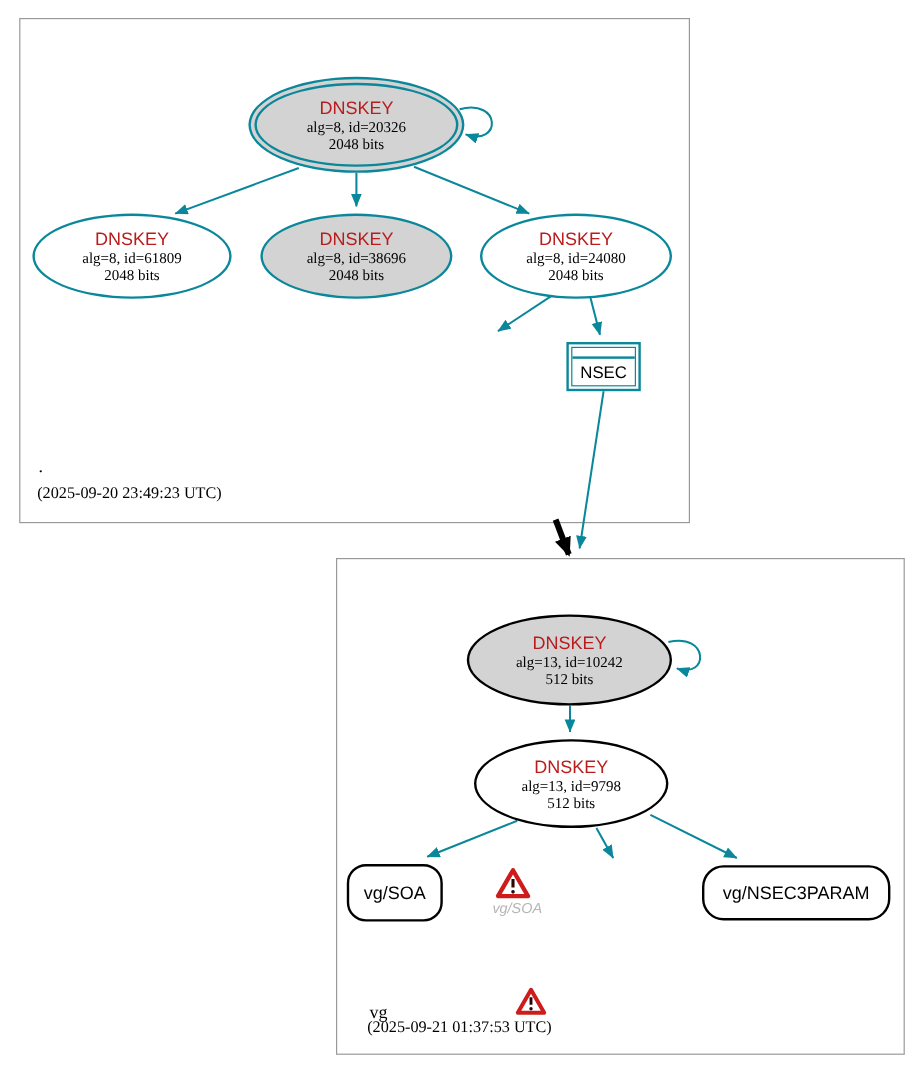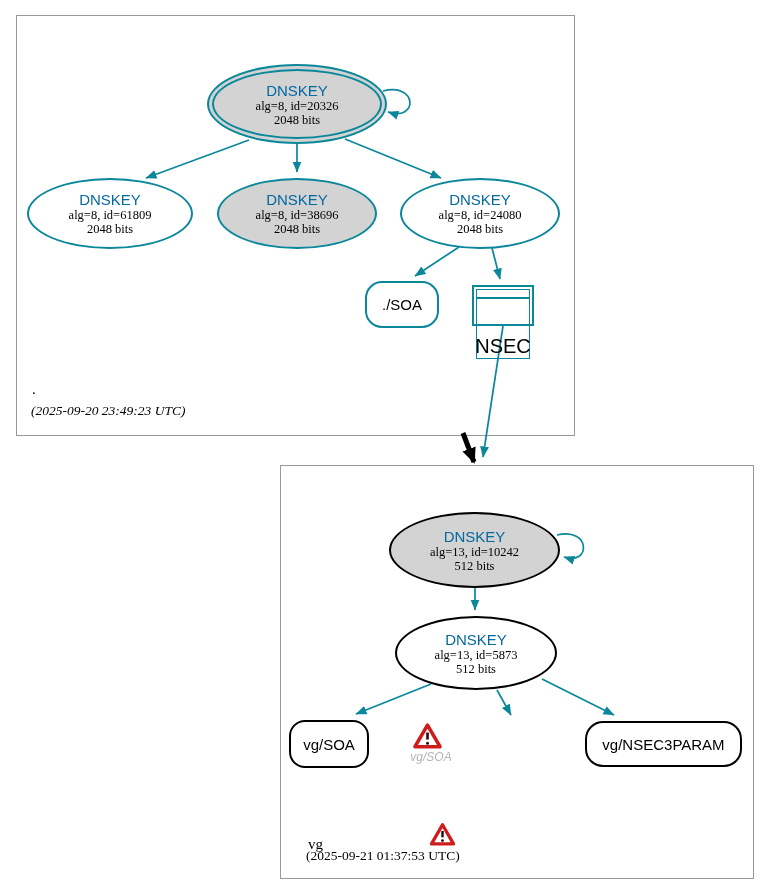--- a/index.html
+++ b/index.html
@@ -10,21 +10,21 @@
   .node{position:absolute;display:flex;flex-direction:column;align-items:center;
         justify-content:center;text-align:center;box-sizing:border-box;z-index:3;}
   .ellipse{border:2px solid #0a879a;border-radius:50%;background:#fff;}
   .ellipse.blackb{border-color:#000;border-width:2.5px;}
   .grayfill{background:#d3d3d3;}
   .inner-ellipse{position:absolute;left:3px;top:3px;right:3px;bottom:3px;
         border:2px solid #0a879a;border-radius:50%;background:#d3d3d3;
         display:flex;flex-direction:column;align-items:center;justify-content:center;}
   .rrbox{border:2px solid #0a879a;border-radius:17px;background:#fff;}
   .rrbox.blackb{border-color:#000;}
-  .nname{font-size:15px;color:#0369a1;line-height:17px;}
+  .nname{font-size:15px;color:#b91c1c;line-height:17px;}
   .ndetail{font-family:"Liberation Serif",serif;font-size:12.5px;color:#000;line-height:14px;text-align:right;}
   .rrlabel{font-size:15px;color:#000;}
   .zone-label{position:absolute;font-family:"Liberation Serif",serif;font-size:15px;color:#000;z-index:3;}
   .zone-ts{position:absolute;font-family:"Liberation Serif",serif;font-size:13.5px;color:#000;z-index:3;}
   .nsec-outer{border:2px solid #0a879a;background:#fff;padding:2px;display:flex;
         flex-direction:column;align-items:stretch;justify-content:flex-start;}
   .nsec-inner{border:1.5px solid #0a879a;flex:1;display:flex;flex-direction:column;}
   .nsec-topcell{height:7px;border-bottom:2px solid #0a879a;}
   .nsec-labelcell{flex:1;display:flex;align-items:center;justify-content:center;}
   .warn-label{position:absolute;font-style:italic;font-size:12px;color:#b5b5b5;
@@ -84,45 +84,42 @@
     <div class="ndetail">alg=8, id=38696</div>
     <div class="ndetail">2048 bits</div>
   </div>
 
   <div class="node ellipse" style="left:400px;top:178px;width:160px;height:71px;">
     <div class="nname">DNSKEY</div>
     <div class="ndetail">alg=8, id=24080</div>
     <div class="ndetail">2048 bits</div>
   </div>
 
-  <div class="node rrbox" style="left:365px;top:281px;width:74px;height:47px;">
-    <div class="rrlabel">./SOA</div>
-  </div>
 
   <div class="node nsec-outer" style="left:472px;top:285px;width:62px;height:41px;">
     <div class="nsec-inner">
       <div class="nsec-topcell"></div>
       <div class="nsec-labelcell">
-        <div class="rrlabel" style="font-size:20px;margin-top:36px;">NSEC</div>
+        <div class="rrlabel" style="font-size:14px;">NSEC</div>
       </div>
     </div>
   </div>
 
   <div class="zone-label" style="left:32px;top:381px;">.</div>
-  <div class="zone-ts" style="left:31px;top:403px;font-style:italic;">(2025-09-20 23:49:23 UTC)</div>
+  <div class="zone-ts" style="left:31px;top:403px;">(2025-09-20 23:49:23 UTC)</div>
 
   <div class="node ellipse blackb grayfill" style="left:389px;top:512px;width:171px;height:76px;">
     <div class="nname">DNSKEY</div>
     <div class="ndetail">alg=13, id=10242</div>
     <div class="ndetail">512 bits</div>
   </div>
 
   <div class="node ellipse blackb" style="left:395px;top:616px;width:162px;height:74px;">
     <div class="nname">DNSKEY</div>
-    <div class="ndetail">alg=13, id=5873</div>
+    <div class="ndetail">alg=13, id=9798</div>
     <div class="ndetail">512 bits</div>
   </div>
 
   <div class="node rrbox blackb" style="left:289px;top:720px;width:80px;height:48px;border-radius:16px;">
     <div class="rrlabel">vg/SOA</div>
   </div>
 
 
   <div class="node rrbox blackb" style="left:585px;top:721px;width:157px;height:46px;border-radius:18px;">
     <div class="rrlabel">vg/NSEC3PARAM</div>

